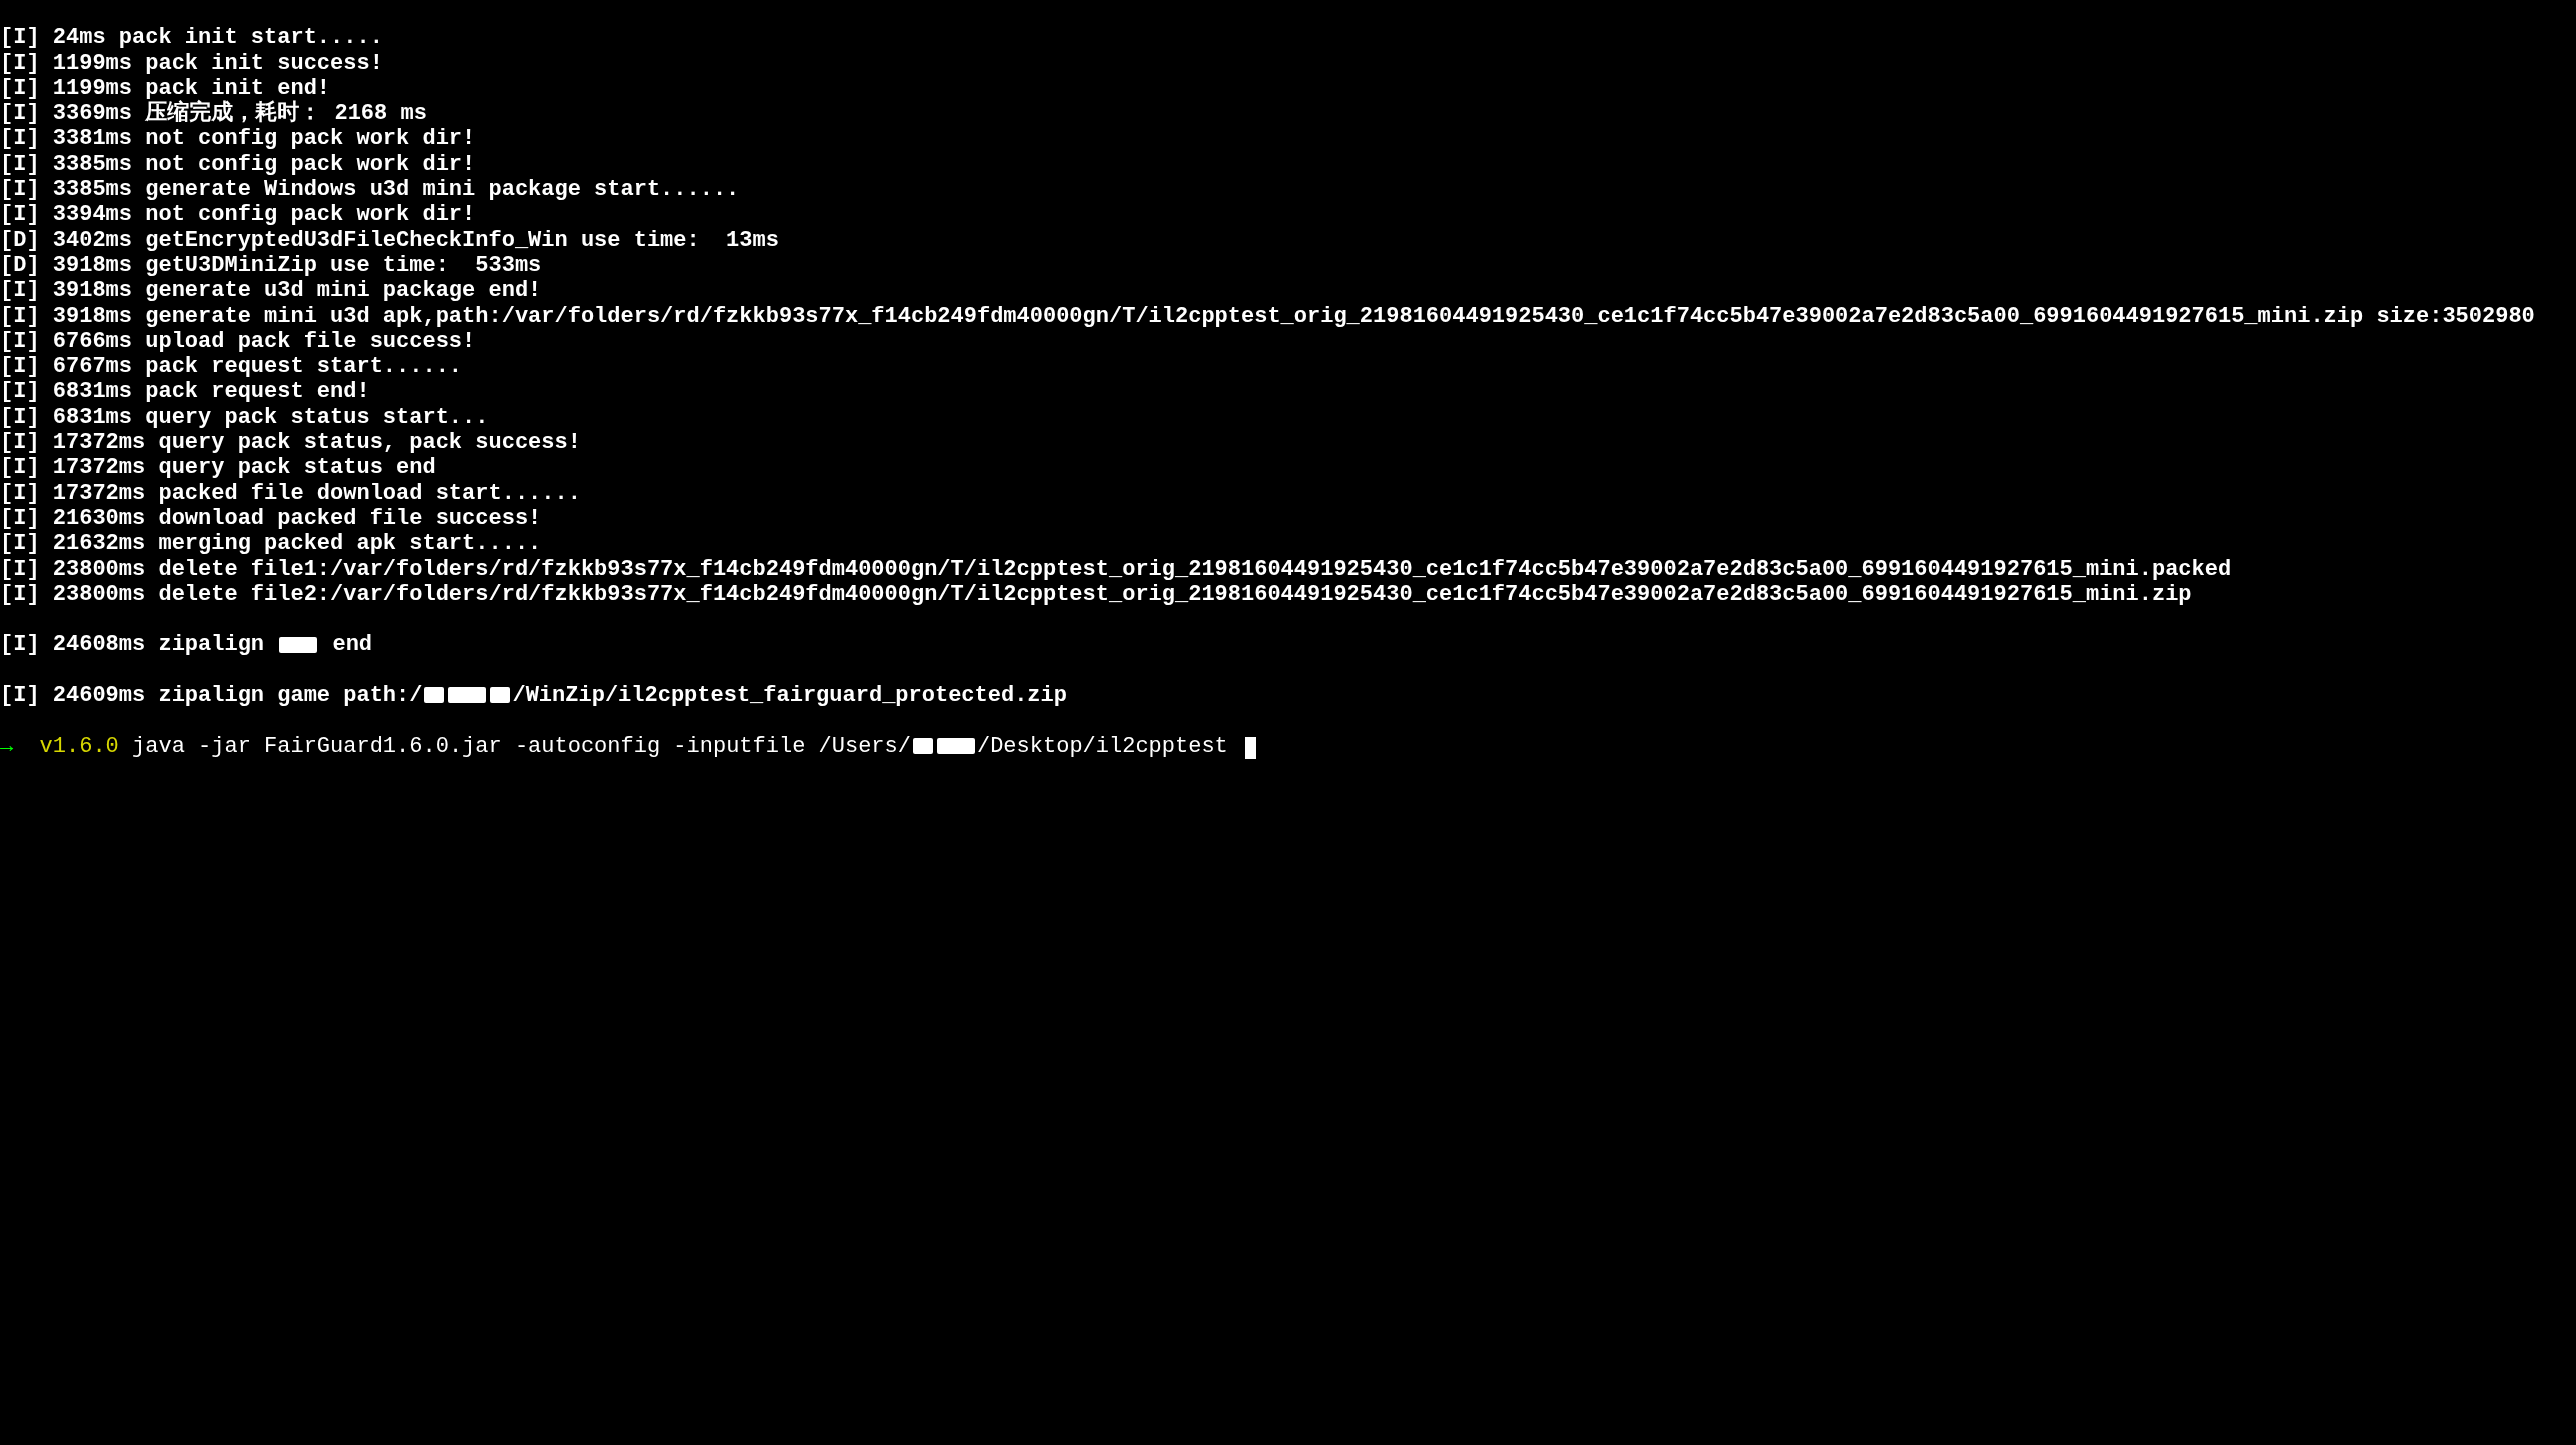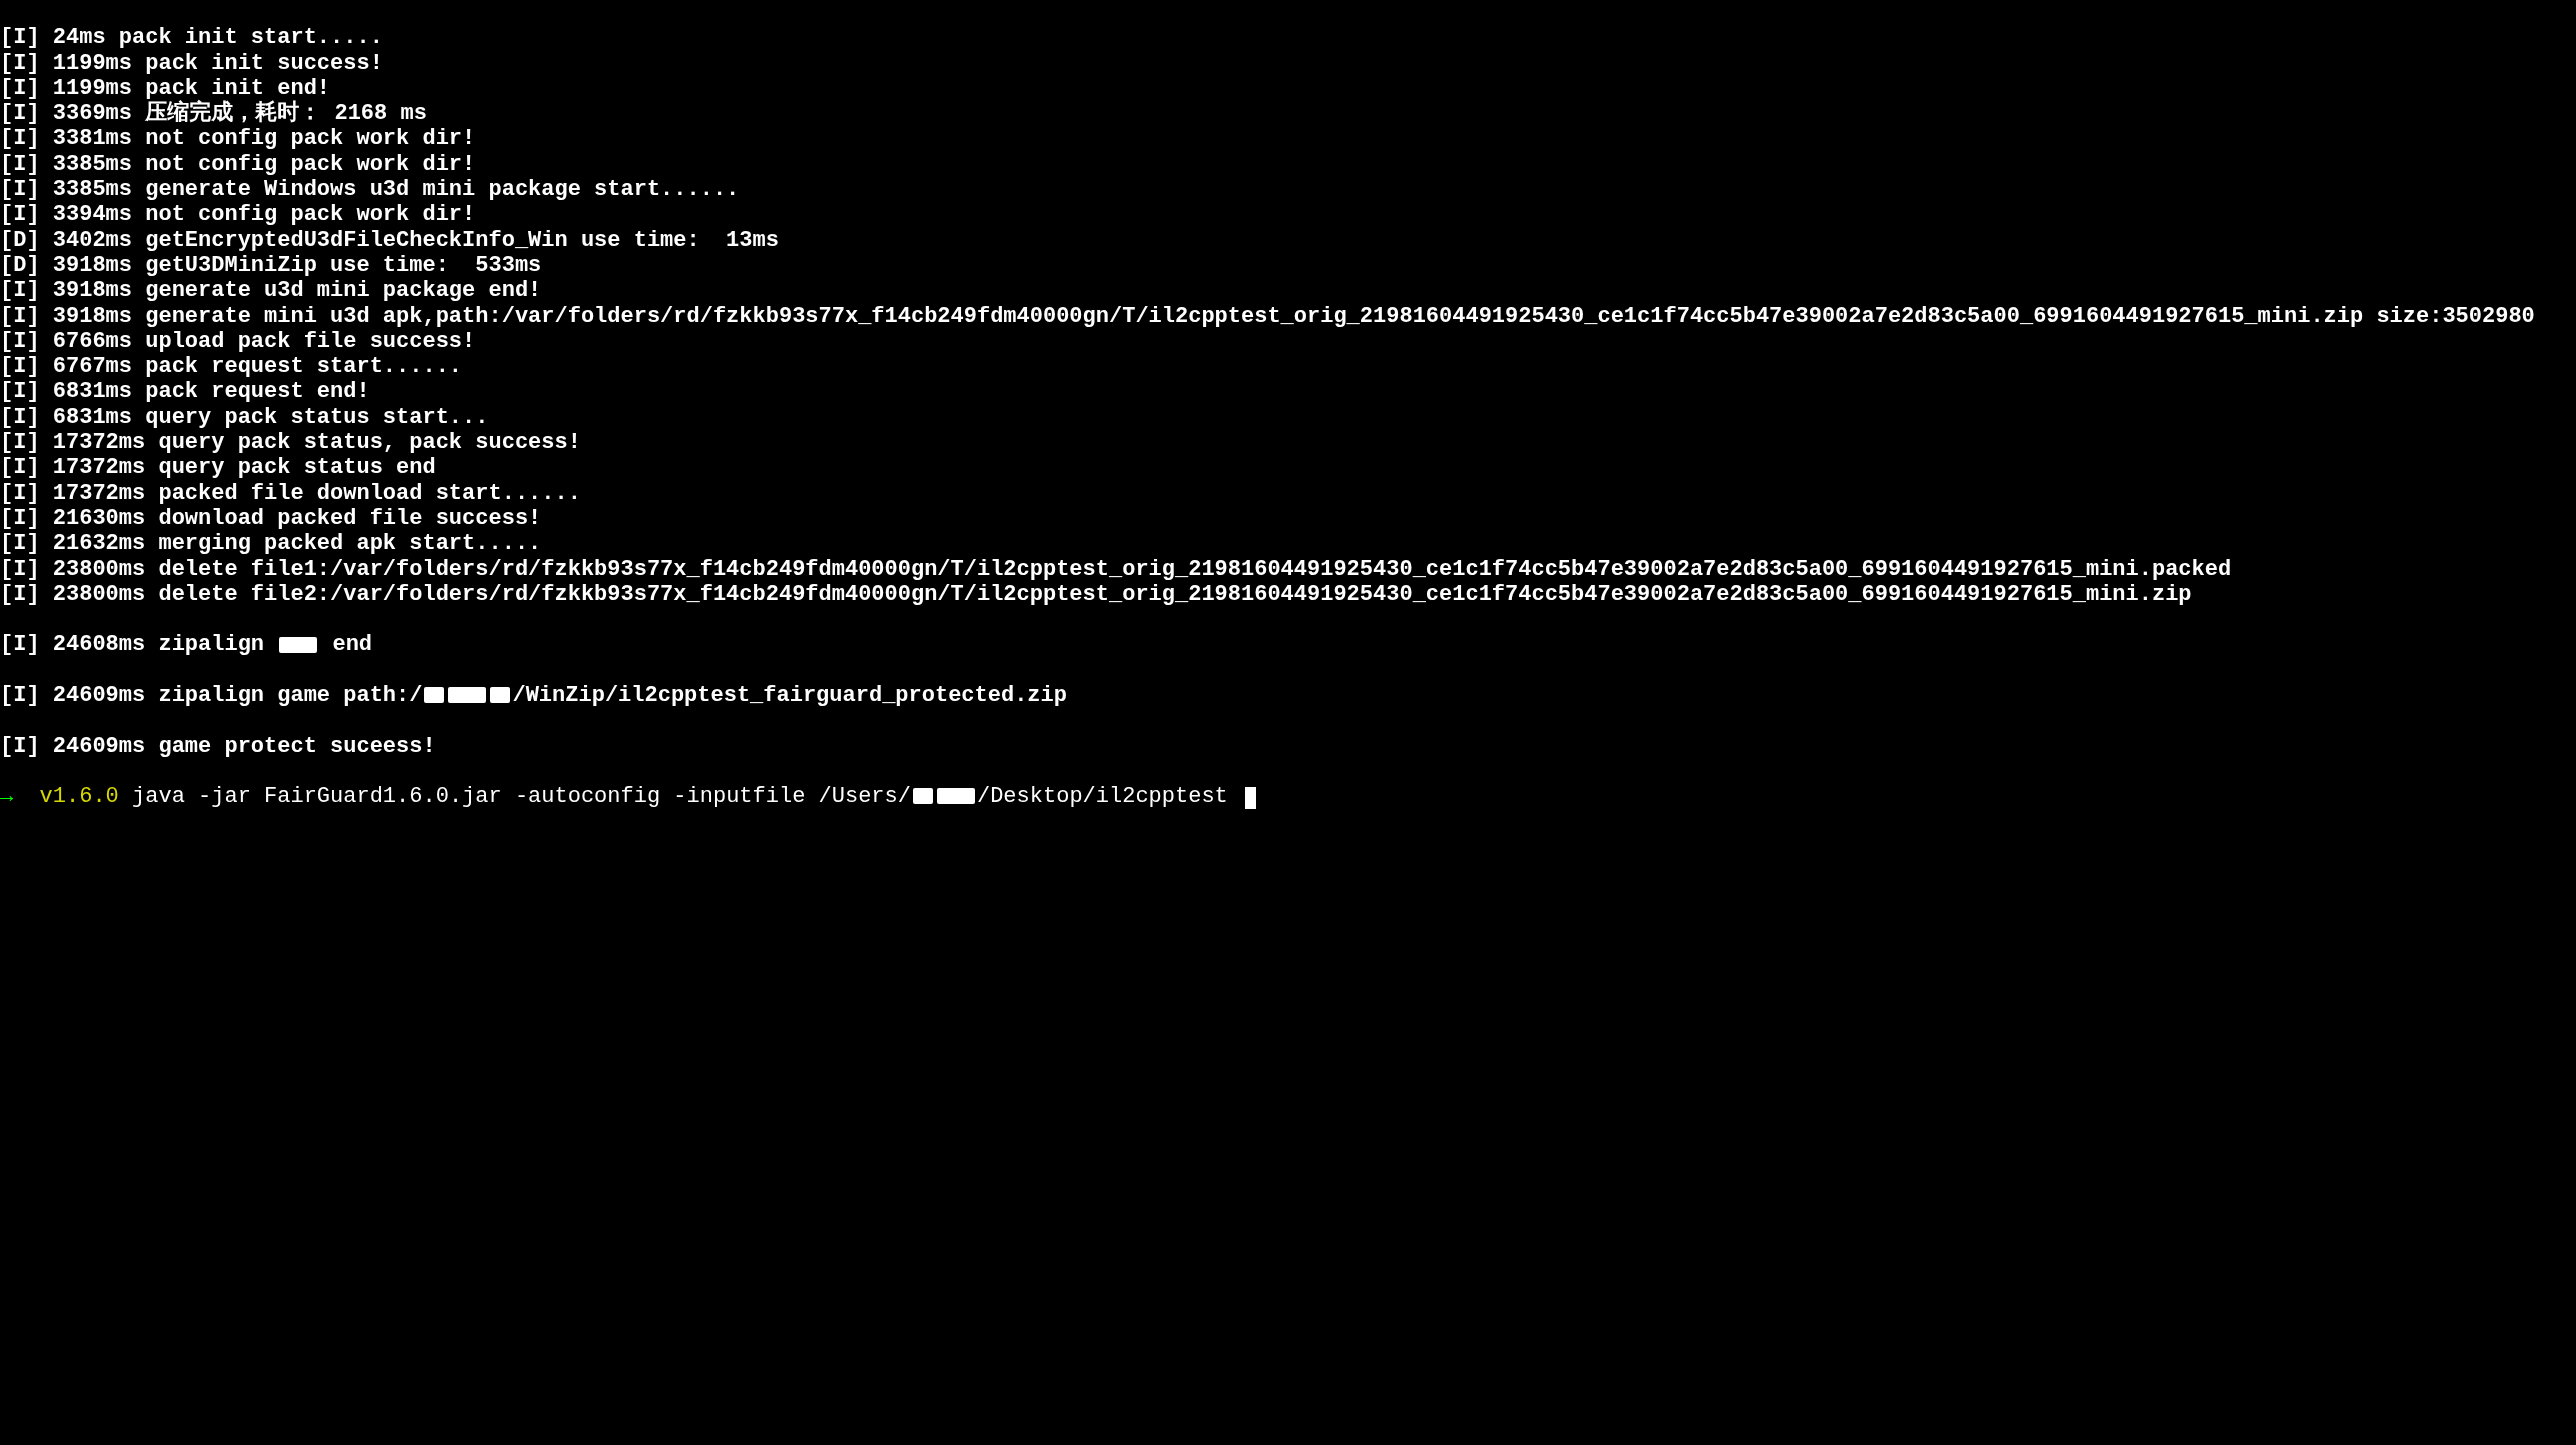--- a/index.html
+++ b/index.html
@@ -54,16 +54,15 @@
   .redact.w1 { width: 20px; }
   .redact.w2 { width: 38px; }
 </style>
 </head>
 <body>
 
 <div class="terminal">
 <div id="log-container"><div class="log-line">[I] 24ms pack init start.....</div><div class="log-line">[I] 1199ms pack init success!</div><div class="log-line">[I] 1199ms pack init end!</div><div class="log-line">[I] 3369ms 压缩完成，耗时： 2168 ms</div><div class="log-line">[I] 3381ms not config pack work dir!</div><div class="log-line">[I] 3385ms not config pack work dir!</div><div class="log-line">[I] 3385ms generate Windows u3d mini package start......</div><div class="log-line">[I] 3394ms not config pack work dir!</div><div class="log-line">[D] 3402ms getEncryptedU3dFileCheckInfo_Win use time:  13ms</div><div class="log-line">[D] 3918ms getU3DMiniZip use time:  533ms</div><div class="log-line">[I] 3918ms generate u3d mini package end!</div><div class="log-line">[I] 3918ms generate mini u3d apk,path:/var/folders/rd/fzkkb93s77x_f14cb249fdm40000gn/T/il2cpptest_orig_21981604491925430_ce1c1f74cc5b47e39002a7e2d83c5a00_6991604491927615_mini.zip size:3502980</div><div class="log-line">[I] 6766ms upload pack file success!</div><div class="log-line">[I] 6767ms pack request start......</div><div class="log-line">[I] 6831ms pack request end!</div><div class="log-line">[I] 6831ms query pack status start...</div><div class="log-line">[I] 17372ms query pack status, pack success!</div><div class="log-line">[I] 17372ms query pack status end</div><div class="log-line">[I] 17372ms packed file download start......</div><div class="log-line">[I] 21630ms download packed file success!</div><div class="log-line">[I] 21632ms merging packed apk start.....</div><div class="log-line">[I] 23800ms delete file1:/var/folders/rd/fzkkb93s77x_f14cb249fdm40000gn/T/il2cpptest_orig_21981604491925430_ce1c1f74cc5b47e39002a7e2d83c5a00_6991604491927615_mini.packed</div><div class="log-line">[I] 23800ms delete file2:/var/folders/rd/fzkkb93s77x_f14cb249fdm40000gn/T/il2cpptest_orig_21981604491925430_ce1c1f74cc5b47e39002a7e2d83c5a00_6991604491927615_mini.zip</div></div>
 <div class="log-line"><span>[I] 24608ms zipalign </span><span class="redact w2"></span><span> end</span></div>
 <div class="log-line"><span>[I] 24609ms zipalign game path:/</span><span class="redact w1"></span><span class="redact w2"></span><span class="redact w1"></span><span>/WinZip/il2cpptest_fairguard_protected.zip</span></div>
-<div class="log-line">[I] 24609ms game protect suceess!</div>
 <span class="prompt-line"><span class="arrow">→</span>  <span class="version">v1.6.0</span> <span class="cmd"><span>java -jar FairGuard1.6.0.jar -autoconfig -inputfile /Users/</span><span class="redact w1"></span><span class="redact w2"></span><span>/Desktop/il2cpptest</span></span> <span class="cursor"></span></span>
 </div>
 
 
 </body></html>

